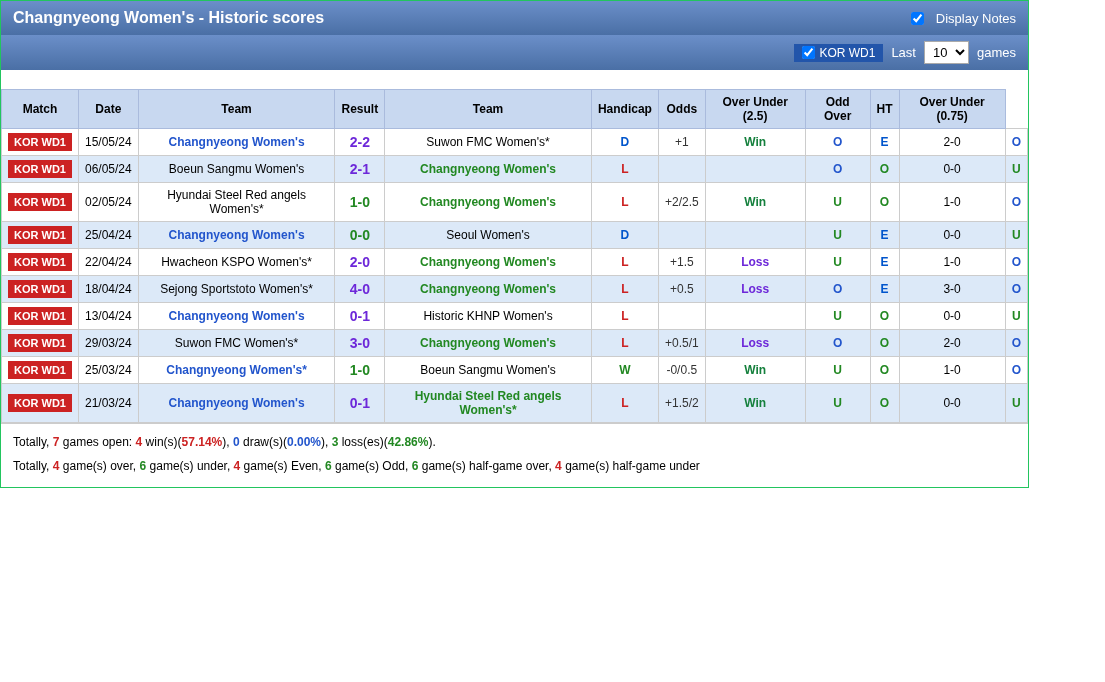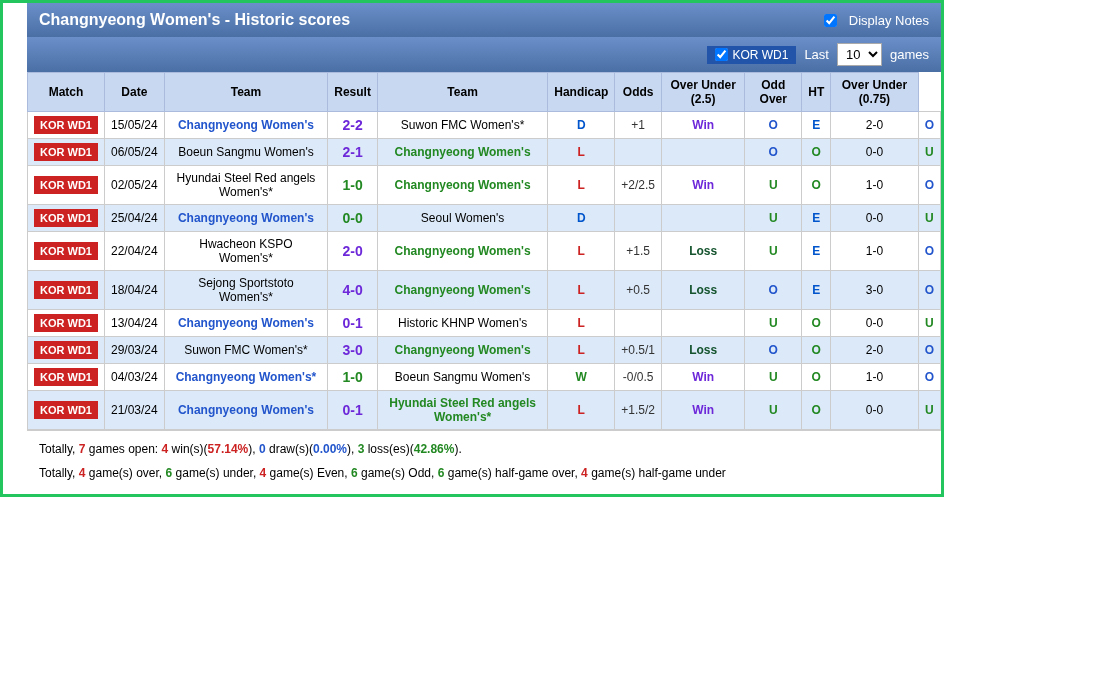--- a/index.html
+++ b/index.html
@@ -1,18 +1,18 @@
 <!DOCTYPE html>
 <html><head>
   <meta charset="utf-8">
   <style>
     * { box-sizing: border-box; margin: 0; padding: 0; }
     body { font-family: Arial, sans-serif; font-size: 12px; background: #fff; width: 1105px; }
     
-    .container { width: 944px; border: 3px solid #22c55e; padding-left: 24px; }
+    .container { width: 1029px; border: 1px solid #22c55e; }
     
     .header {
       background: linear-gradient(to bottom, #6b8fc9, #4a6fa5);
       color: white;
       padding: 8px 12px;
       display: flex;
       justify-content: space-between;
       align-items: center;
     }
     .header-title { font-size: 16px; font-weight: bold; }
@@ -42,20 +42,21 @@
       border: 1px solid #aaa;
       background: white;
       color: black;
       padding: 2px 4px;
       font-size: 13px;
     }
     
     table {
       width: 100%;
       border-collapse: collapse;
+      margin-top: 19px;
     }
     
     thead tr th {
       background: #c8d8f0;
       border: 1px solid #aabbdd;
       padding: 5px 6px;
       text-align: center;
       font-weight: bold;
       font-size: 12px;
       vertical-align: middle;
@@ -86,22 +87,22 @@
     .team-black { color: #000; }
     
     .result-red { color: #6d28d9; font-weight: bold; font-size: 14px; }
     .result-green { color: #228822; font-weight: bold; font-size: 14px; }
     
     .wdl-w { color: #228822; font-weight: bold; }
     .wdl-d { color: #0055cc; font-weight: bold; }
     .wdl-l { color: #cc2222; font-weight: bold; }
     
     .handicap { color: #333; }
-    .odds-win { color: #6d28d9; font-weight: bold; }
-    .odds-loss { color: #14532d; font-weight: bold; text-align: center; }
+    .odds-win { color: #15803d; font-weight: bold; }
+    .odds-loss { color: #6d28d9; font-weight: bold; text-align: center; }
     
     .ou-o { color: #2255cc; font-weight: bold; }
     .ou-u { color: #228822; font-weight: bold; }
     .ou-e { color: #0055cc; font-weight: bold; }
     
     .summary {
       padding: 8px 12px;
       background: #fff;
       border-top: 1px solid #ccc;
       font-size: 12px;
@@ -266,21 +267,21 @@
           <td class="wdl-l">L</td>
           <td class="handicap">+0.5/1</td>
           <td class="odds-loss">Loss</td>
           <td class="ou-o">O</td>
           <td class="ou-u">O</td>
           <td>2-0</td>
           <td class="ou-o">O</td>
         </tr>
         <tr>
           <td><span class="league-badge">KOR WD1</span></td>
-          <td>04/03/24</td>
+          <td>25/03/24</td>
           <td class="team-blue">Changnyeong Women's*</td>
           <td class="result-green">1-0</td>
           <td class="team-black">Boeun Sangmu Women's</td>
           <td class="wdl-w">W</td>
           <td class="handicap">-0/0.5</td>
           <td class="odds-win">Win</td>
           <td class="ou-u">U</td>
           <td class="ou-u">O</td>
           <td>1-0</td>
           <td class="ou-o">O</td>

